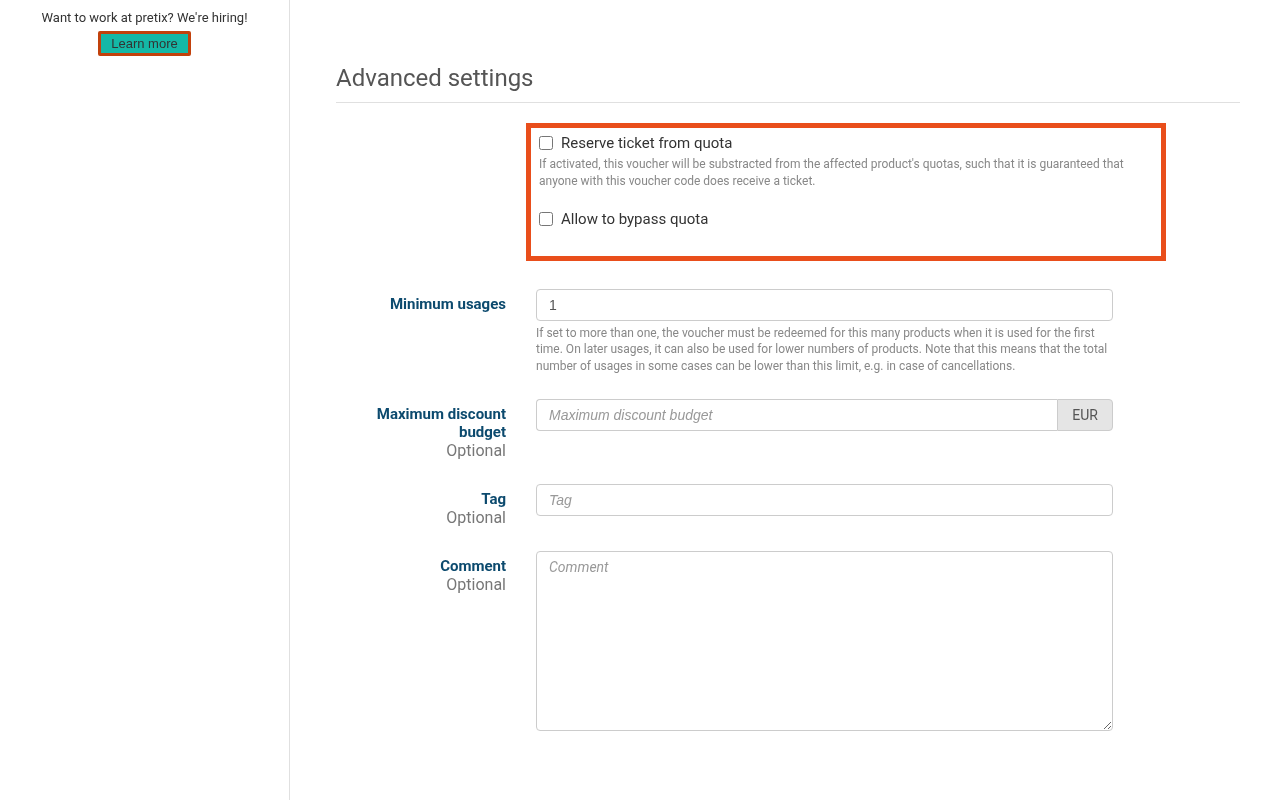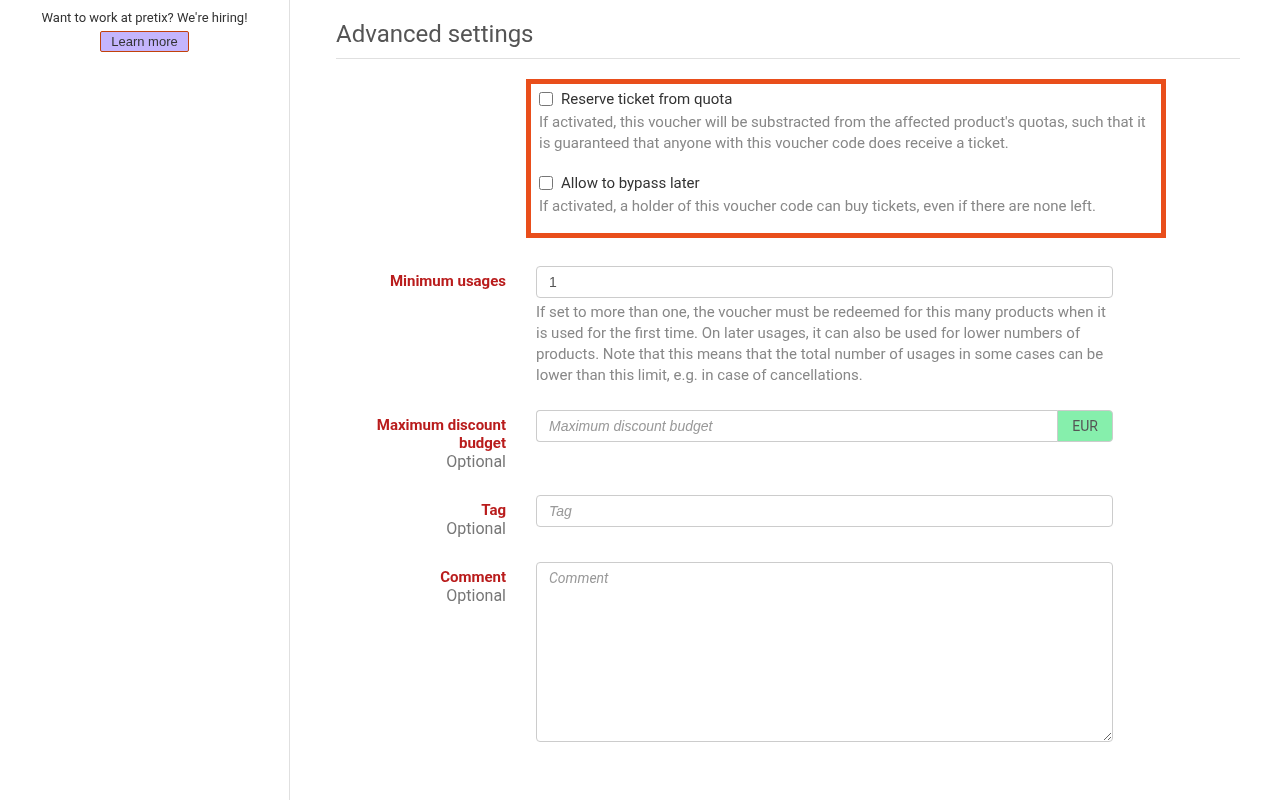--- a/index.html
+++ b/index.html
@@ -19,68 +19,69 @@
       border-right: 1px solid #e0e0e0;
       padding: 10px 0;
       text-align: center;
     }
     .hiring-text {
       font-size: 13px;
       color: #333;
       margin-bottom: 6px;
     }
     .learn-more-btn {
-      background: #c4b5fd;
-      border: 1px solid #c2410c;
+      background: #14b8a6;
+      border: 3px solid #c2410c;
       padding: 2px 10px;
       font-size: 13px;
       cursor: pointer;
       border-radius: 2px;
       color: #333;
     }
     .main {
       flex: 1;
       padding: 20px 40px 0 46px;
       overflow: hidden;
     }
     .section-title {
       font-size: 24px;
       font-weight: 400;
       color: #555;
       border-bottom: 1px solid #e0e0e0;
       padding-bottom: 10px;
       margin-bottom: 20px;
+      margin-top: 44px;
     }
     .form-row {
       display: flex;
       margin-bottom: 24px;
     }
     .form-label-col {
       width: 200px;
       text-align: right;
       padding-right: 30px;
       padding-top: 6px;
     }
     .form-label {
       font-weight: 700;
       font-size: 15px;
-      color: #b91c1c;
+      color: #0c4a6e;
     }
     .form-optional {
       color: #777;
       font-size: 16px;
       font-weight: 400;
     }
     .form-input-col {
       flex: 1;
       max-width: 577px;
     }
     .highlight-box {
       border: 5px solid #e94e1b;
-      padding: 6px 8px 16px 8px;
+      padding: 6px 8px 24px 8px;
       margin-left: 190px;
       margin-bottom: 28px;
       max-width: 640px;
     }
     .checkbox-block {
       margin-bottom: 20px;
     }
     .checkbox-block:last-child {
       margin-bottom: 0px;
     }
@@ -94,21 +95,21 @@
       height: 14px;
       margin-right: 8px;
       cursor: pointer;
     }
     .checkbox-label {
       font-size: 15px;
       color: #333;
     }
     .help-text {
       color: #888;
-      font-size: 15px;
+      font-size: 12px;
       line-height: 1.4;
       margin-top: 4px;
     }
     .text-input {
       width: 100%;
       padding: 7px 12px;
       border: 1px solid #ccc;
       border-radius: 4px;
       font-size: 14px;
       color: #555;
@@ -119,21 +120,21 @@
     }
     .input-group {
       display: flex;
     }
     .input-group .text-input {
       border-top-right-radius: 0;
       border-bottom-right-radius: 0;
       border-right: none;
     }
     .input-addon {
-      background: #86efac;
+      background: #e5e5e5;
       border: 1px solid #ccc;
       border-top-right-radius: 4px;
       border-bottom-right-radius: 4px;
       padding: 7px 14px;
       font-size: 14px;
       color: #555;
     }
     .textarea {
       width: 100%;
       padding: 7px 12px;
@@ -166,23 +167,22 @@
       <div class="checkbox-block">
         <div class="checkbox-row">
           <input type="checkbox" class="checkbox" style="">
           <span class="checkbox-label">Reserve ticket from quota</span>
         </div>
         <div class="help-text">If activated, this voucher will be substracted from the affected product's quotas, such that it is guaranteed that anyone with this voucher code does receive a ticket.</div>
       </div>
       <div class="checkbox-block">
         <div class="checkbox-row">
           <input type="checkbox" class="checkbox" style="">
-          <span class="checkbox-label">Allow to bypass later</span>
+          <span class="checkbox-label">Allow to bypass quota</span>
         </div>
-        <div class="help-text">If activated, a holder of this voucher code can buy tickets, even if there are none left.</div>
       </div>
     </div>
 
     <div class="form-row">
       <div class="form-label-col">
         <div class="form-label">Minimum usages</div>
       </div>
       <div class="form-input-col">
         <input type="text" class="text-input" value="1" style="">
         <div class="help-text">If set to more than one, the voucher must be redeemed for this many products when it is used for the first time. On later usages, it can also be used for lower numbers of products. Note that this means that the total number of usages in some cases can be lower than this limit, e.g. in case of cancellations.</div>

